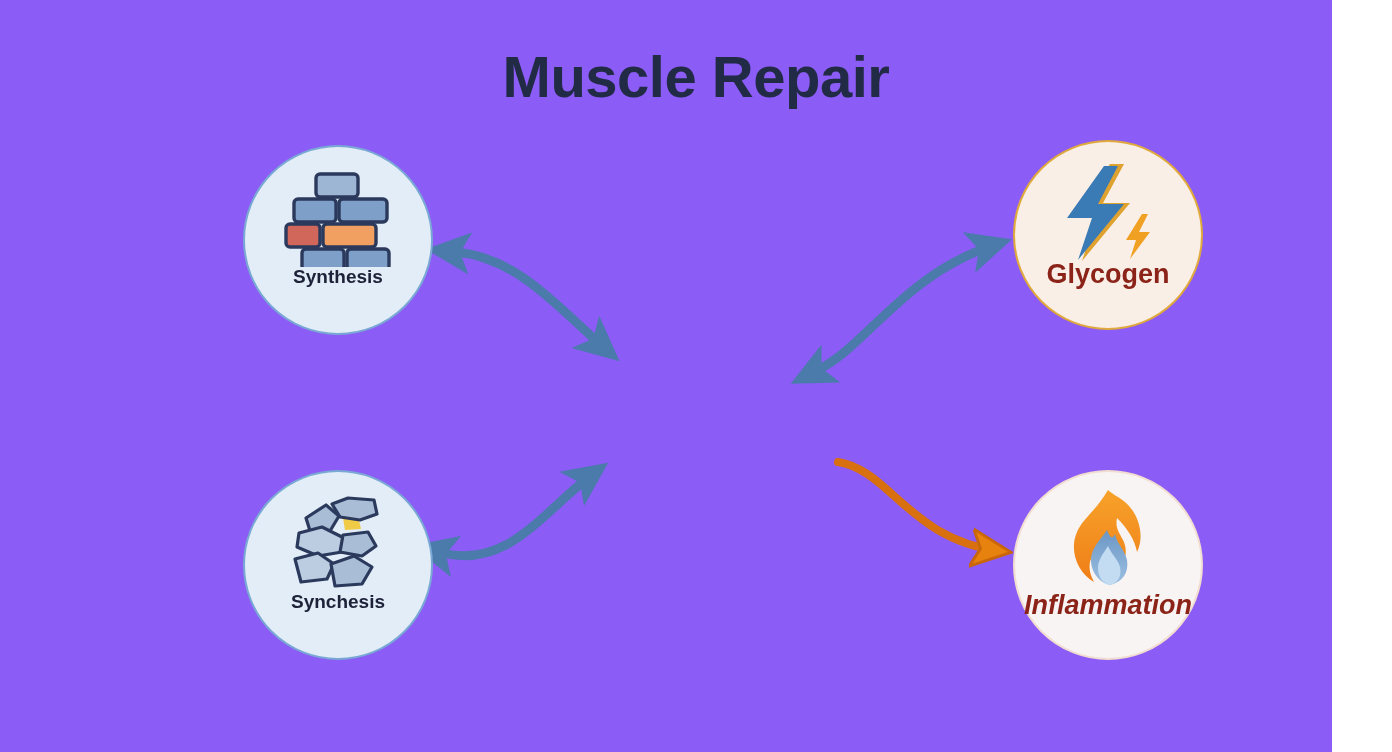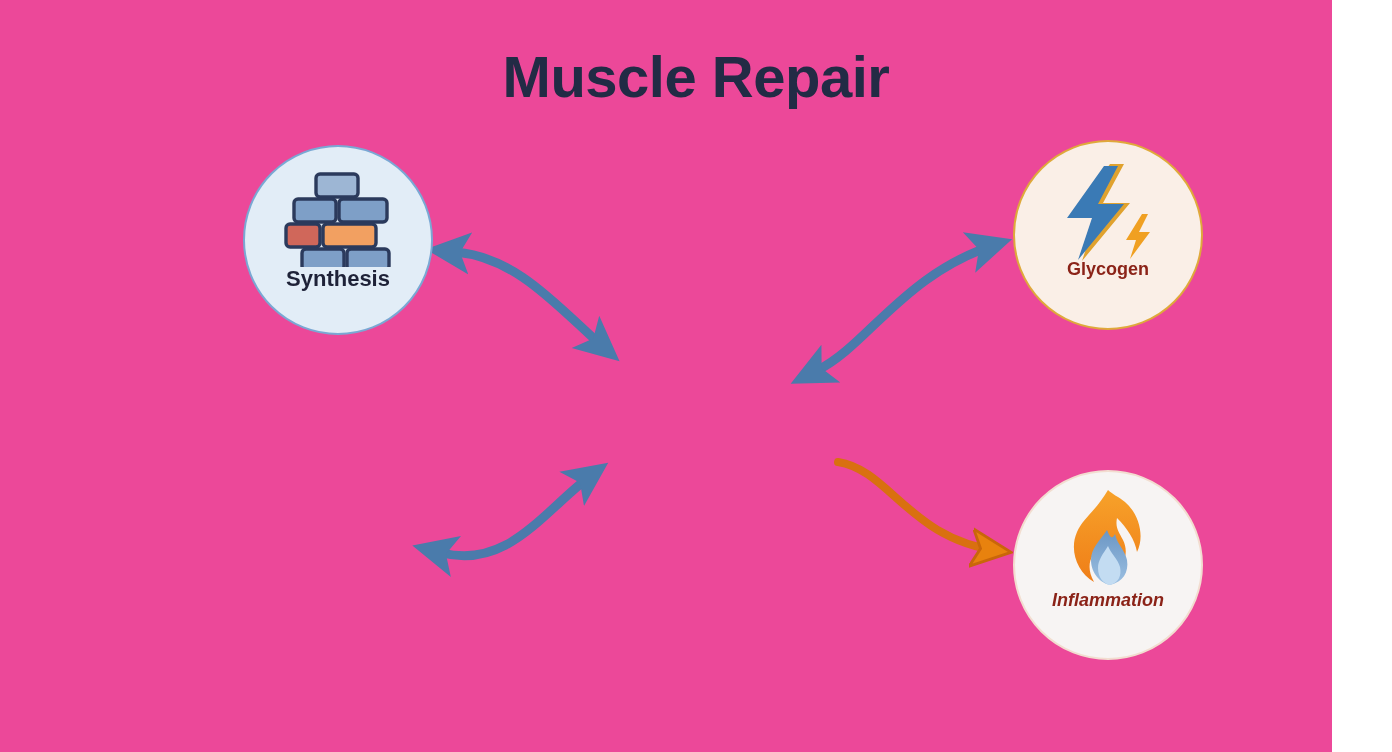--- a/index.html
+++ b/index.html
@@ -14,21 +14,21 @@
     overflow: hidden;
     font-family: "Liberation Sans", sans-serif;
     position: relative;
   }
 
   #canvas {
     position: absolute;
     left: 0; top: 0;
     width: 1332px;
     height: 752px;
-    background: #ec4899;
+    background: #8b5cf6;
   }
 
   
   .title {
     position: absolute;
     left: 0;
     top: 45px;
     width: 1392px;
     text-align: center;
     font-size: 58px;
@@ -82,22 +82,22 @@
   }
   .sat-cream {
     background: #faefe7;
     border: 2px solid #dfa93b;
   }
   .sat-ghost {
     background: #f7f4f3;
     border: 2px solid #f2ddd0;
   }
 
-  .label-dark { color: #1e2238; font-size: 22px; }
-  .label-red  { color: #8b2318; font-size: 18px; }
+  .label-dark { color: #1e2238; font-size: 19px; }
+  .label-red  { color: #8b2318; font-size: 27px; }
 
   
   .center-node {
     width: 232px;
     height: 232px;
     background: #f6c396;
     border: 2px solid #e1832b;
     z-index: 4;
   }
   .center-label {
@@ -165,20 +165,38 @@
 
       <path d="M58 0 L19 54 L44 54 L30 97 L78 39 L51 39 L72 0 Z" fill="#e0a22e"></path>
 
       <path d="M52 2 L15 54 L40 54 L26 96 L72 40 L46 40 L66 2 Z" fill="#3a7ab5"></path>
 
       <path d="M90 50 L74 76 L84 76 L78 95 L98 68 L87 68 L96 50 Z" fill="#f0a022"></path>
     </svg>
     <div class="node-label label-red" style="top:117px;">Glycogen</div>
   </div>
 
+  <div class="node sat sat-blue" style="left:243px; top:470px;">
+    <svg class="node-icon" style="top:22px;" width="112" height="100" viewBox="0 0 112 100">
+      <g stroke="#2b3a5c" stroke-width="3.2" stroke-linejoin="round" stroke-linecap="round">
+
+        <path d="M61 24 L76 22 L79 35 L63 36 Z" fill="#f2cb46" stroke="none"></path>
+
+        <path d="M50 10 L66 4 L92 6 L95 20 L78 26 L58 23 Z" fill="#a9bdd6"></path>
+        <path d="M24 24 L44 11 L57 22 L48 37 L29 40 Z" fill="#a9bdd6"></path>
+
+        <path d="M17 39 L40 33 L62 44 L60 58 L36 62 L15 53 Z" fill="#bccde2"></path>
+        <path d="M61 41 L86 38 L94 52 L80 62 L58 58 Z" fill="#a9bdd6"></path>
+
+        <path d="M13 65 L36 59 L52 70 L45 85 L19 88 Z" fill="#bccde2"></path>
+        <path d="M49 70 L72 62 L90 73 L80 90 L53 92 Z" fill="#a9bdd6"></path>
+      </g>
+    </svg>
+    <div class="node-label label-dark" style="top:119px;">Synchesis</div>
+  </div>
 
   <div class="node sat sat-ghost" style="left:1013px; top:470px;">
     <svg class="node-icon" style="top:16px;" width="110" height="110" viewBox="0 0 110 110">
       <defs>
         <linearGradient id="og" x1="0" y1="0" x2="0" y2="1">
           <stop offset="0%" stop-color="#f7a22a"></stop>
           <stop offset="100%" stop-color="#ef7e18"></stop>
         </linearGradient>
         <linearGradient id="bg2" x1="0" y1="0" x2="0" y2="1">
           <stop offset="0%" stop-color="#6b96c4"></stop>

